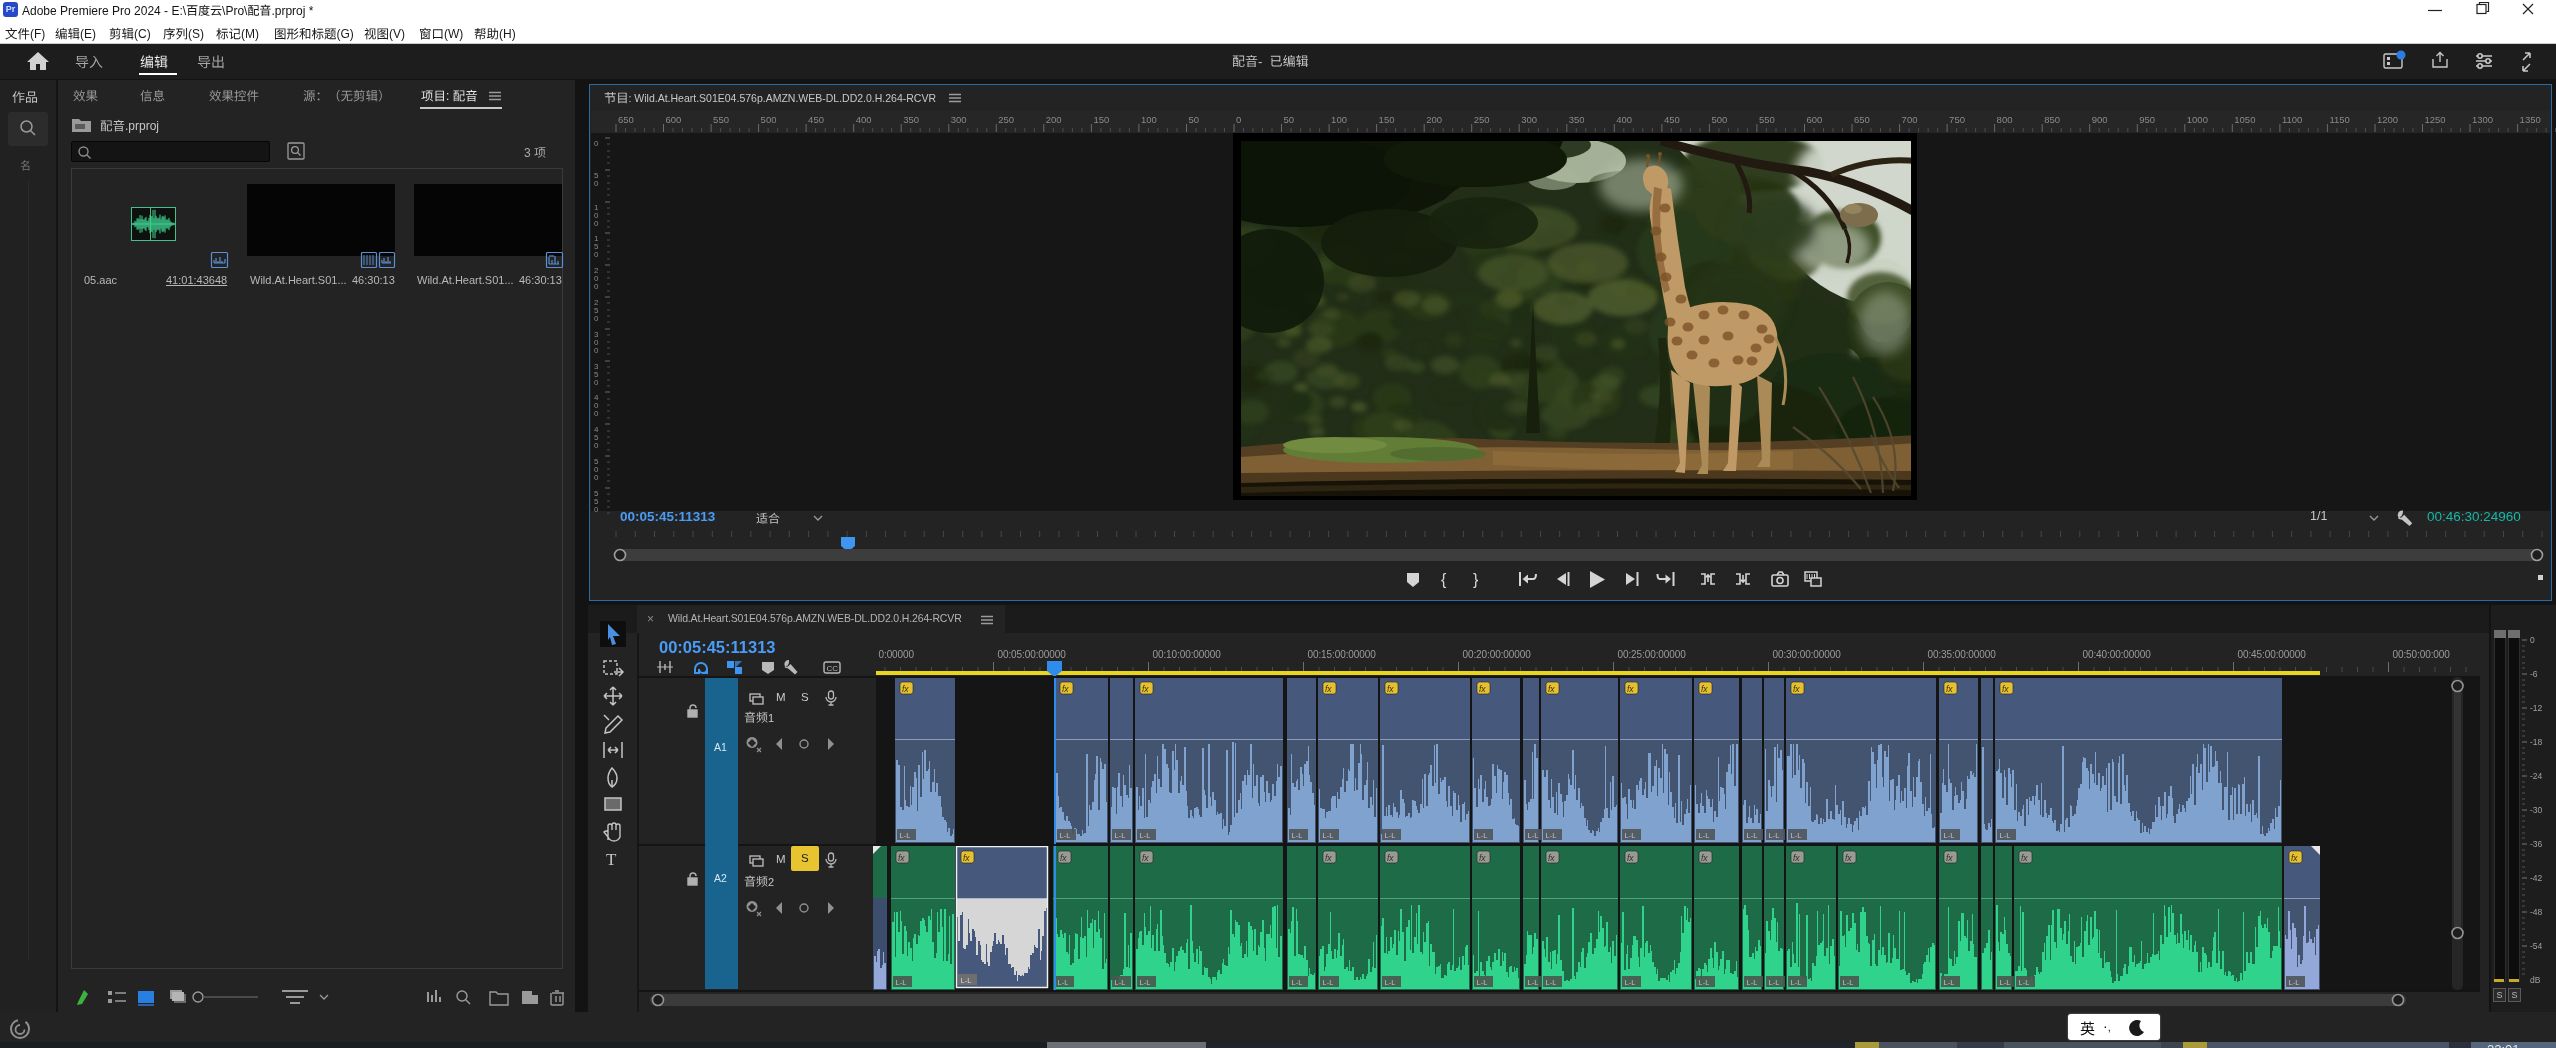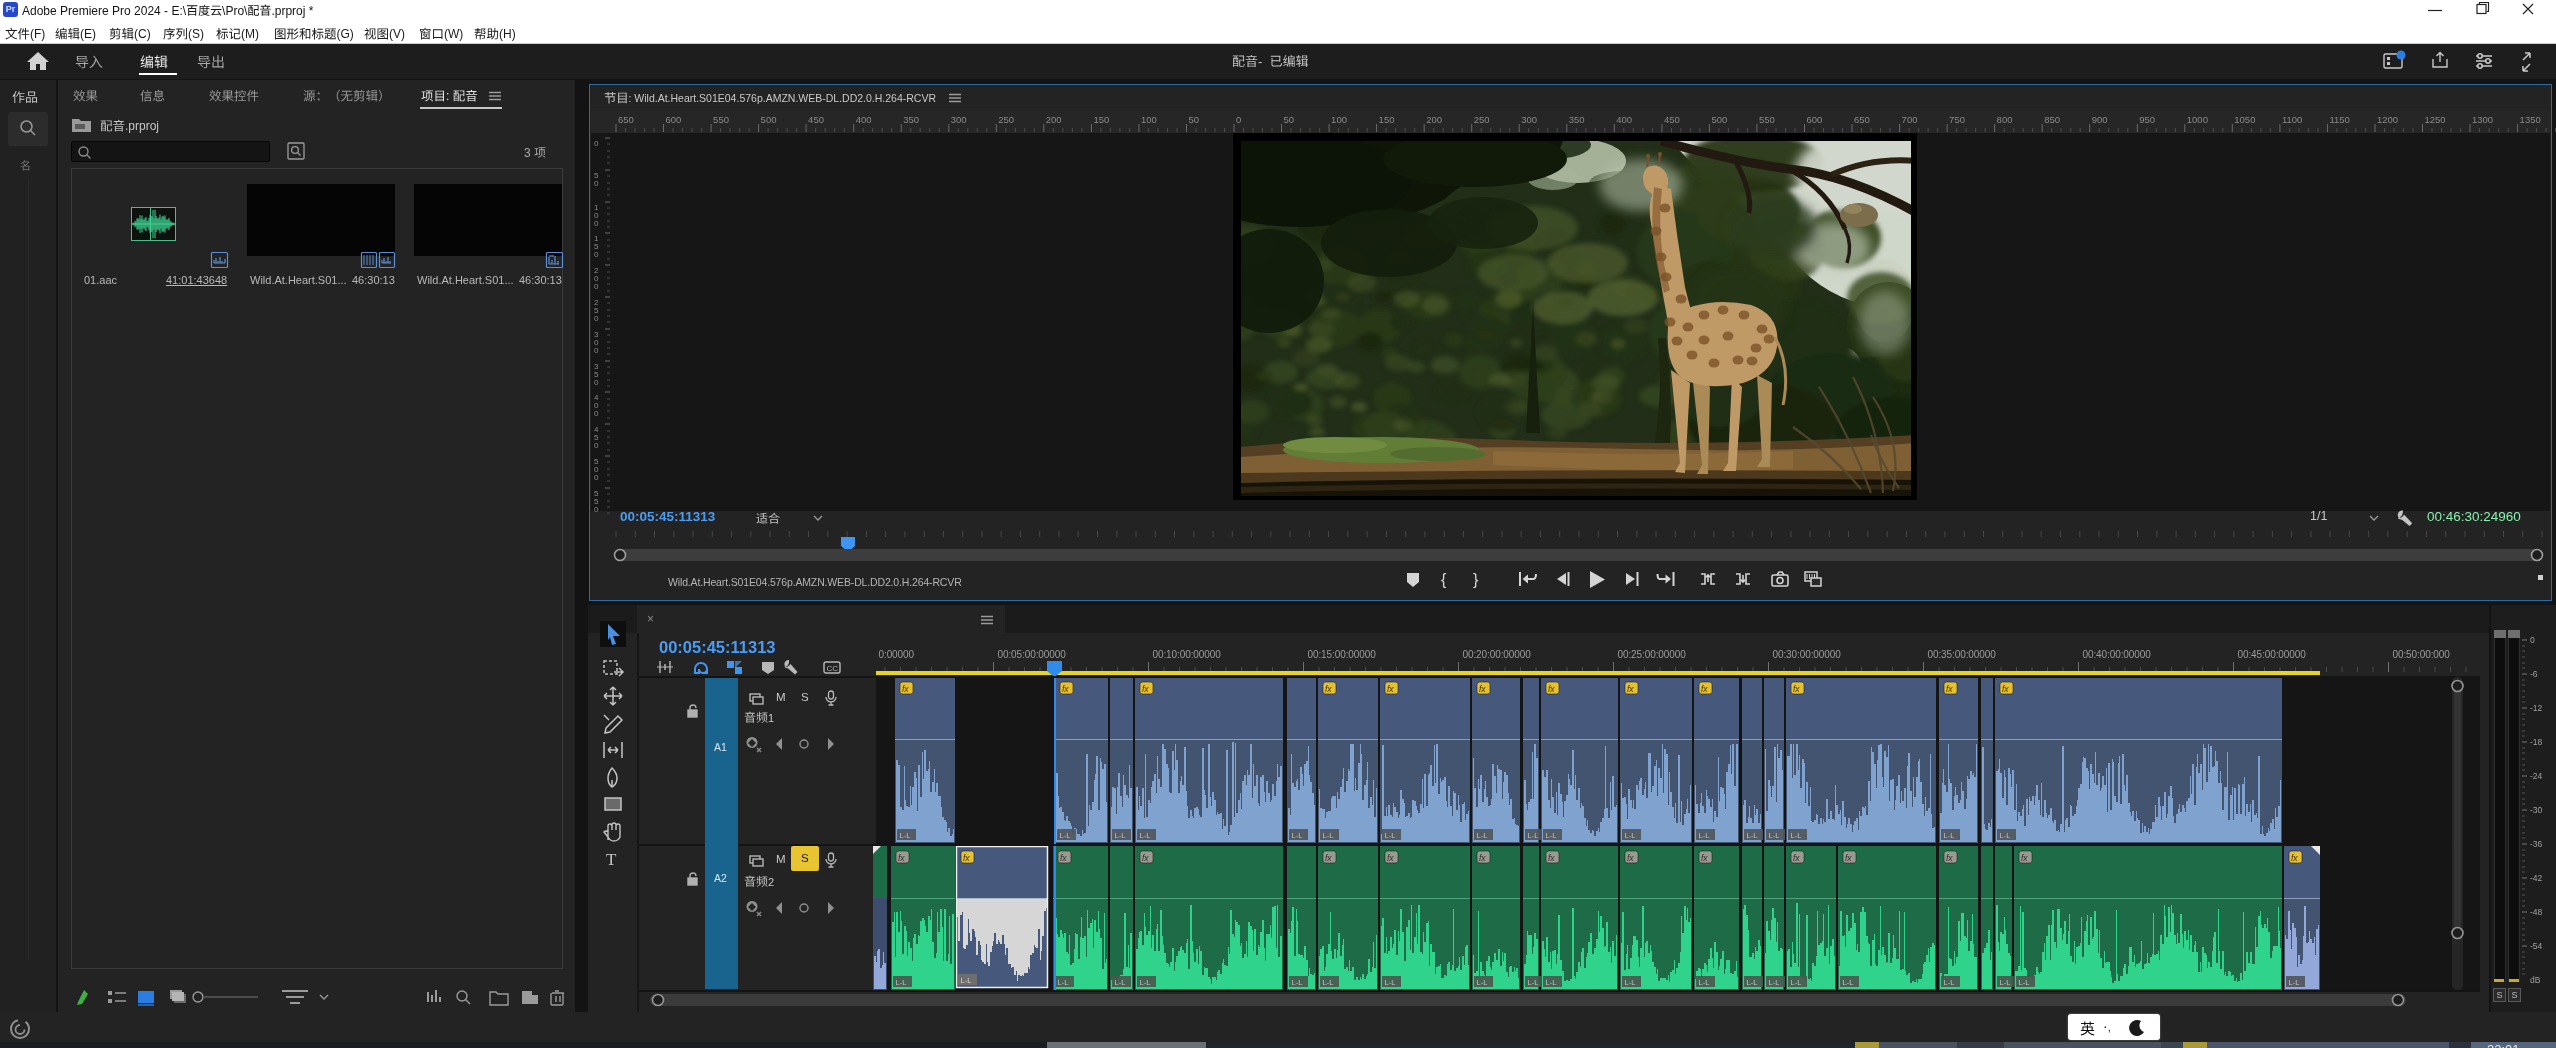--- a/index.html
+++ b/index.html
@@ -251,21 +251,21 @@
     <rect x="0.5" y="0.5" width="15" height="15" rx="1"></rect>
     <path d="M3 3 V13 M6 3 V13 M9 3 V13 M12 3 V13" opacity="0.8"></path>
     <rect x="18.5" y="0.5" width="15" height="15" rx="1"></rect>
     <path d="M21 11 V8 M23 11 V6 M25 11 V9 M27 11 V5 M29 11 V9 M21 11 H30"></path>
   </svg>
 <svg style="position:absolute;left:546px;top:252px" width="17" height="16" fill="none" stroke="#5a8fd4" stroke-width="1.2">
     <rect x="0.5" y="0.5" width="16" height="15" rx="1"></rect>
     <path d="M3 12 V5 M6 12 V8 M9 12 V4 M12 12 V9 M3 12 H13"></path>
     <path d="M3 4 H8"></path>
   </svg>
-<div style="position:absolute;left:84px;top:274px;font:11px 'Liberation Sans', sans-serif;color:#b8b8b8;white-space:nowrap;">01.aac</div>
+<div style="position:absolute;left:84px;top:274px;font:11px 'Liberation Sans', sans-serif;color:#b8b8b8;white-space:nowrap;">05.aac</div>
 <div style="position:absolute;left:166px;top:274px;font:11px 'Liberation Sans', sans-serif;color:#b8b8b8;white-space:nowrap;text-decoration:underline;">41:01:43648</div>
 <div style="position:absolute;left:250px;top:274px;font:11px 'Liberation Sans', sans-serif;color:#b8b8b8;white-space:nowrap;">Wild.At.Heart.S01...</div>
 <div style="position:absolute;left:352px;top:274px;font:11px 'Liberation Sans', sans-serif;color:#b8b8b8;white-space:nowrap;">46:30:13</div>
 <div style="position:absolute;left:417px;top:274px;font:11px 'Liberation Sans', sans-serif;color:#b8b8b8;white-space:nowrap;">Wild.At.Heart.S01...</div>
 <div style="position:absolute;left:519px;top:274px;font:11px 'Liberation Sans', sans-serif;color:#b8b8b8;white-space:nowrap;">46:30:13</div>
 <svg style="position:absolute;left:70px;top:986px" width="500" height="24" fill="none" stroke="#9a9a9a" stroke-width="1.4">
 <path d="M8 16 L14 4 L18 8 L12 18 L7 19 Z" fill="#3db13d" stroke="none"></path>
 <g>
       <rect x="38" y="5" width="4" height="4" fill="#9a9a9a" stroke="none"></rect>
       <rect x="38" y="13" width="4" height="4" fill="#9a9a9a" stroke="none"></rect>
@@ -937,21 +937,21 @@
     <path d="M2 2 L6 6 L10 2"></path>
   </svg>
 <div style="position:absolute;left:2310px;top:509px;font:12.5px 'Liberation Sans', sans-serif;color:#c8c8c8;white-space:nowrap;">1/1</div>
 <svg style="position:absolute;left:2368px;top:514px" width="12" height="8" fill="none" stroke="#9a9a9a" stroke-width="1.3">
     <path d="M2 2 L6 6 L10 2"></path>
   </svg>
 <svg style="position:absolute;left:2396px;top:508px" width="20" height="20" fill="#c4c4c4">
     <path d="M7 2.5 a4.5 4.5 0 0 0-4.5 7 l3-1.2 1.3-3 z M4.5 10.5 l9 7.5 2.7-2.7 -8-8.5 z"></path>
     <path d="M2.5 9.5 a4.5 4.5 0 0 0 6.5-0.5" stroke="#c4c4c4" stroke-width="1.7" fill="none"></path>
   </svg>
-<div style="position:absolute;left:2427px;top:509px;font:13.5px 'Liberation Sans', sans-serif;color:#86efac;white-space:nowrap;">00:46:30:24960</div>
+<div style="position:absolute;left:2427px;top:509px;font:13.5px 'Liberation Sans', sans-serif;color:#14b8a6;white-space:nowrap;">00:46:30:24960</div>
 <svg style="position:absolute;left:614px;top:529px" width="1928" height="10" stroke="#474747">
     <path d="M2.0 2 V8"></path>
     <path d="M21.3 2 V8"></path>
     <path d="M40.5 2 V8"></path>
     <path d="M59.8 2 V8"></path>
     <path d="M79.0 2 V8"></path>
     <path d="M98.3 2 V8"></path>
     <path d="M117.6 2 V8"></path>
     <path d="M136.8 2 V8"></path>
     <path d="M156.1 2 V8"></path>
@@ -1104,21 +1104,21 @@
       <rect x="2" y="4" width="12" height="9" fill="none" stroke="#d4d4d4" stroke-width="1.5"></rect>
       <path d="M4 6 v5 M6.5 6 v5 M9 6 v5 M11.5 6 v5" stroke="#d4d4d4"></path>
       <rect x="8" y="10" width="10" height="8" fill="#2a2a2a" stroke="#d4d4d4" stroke-width="1.5"></rect>
     </g>
   </svg>
 <div style="position:absolute;left:2538px;top:575px;width:5px;height:5px;background:#d0d0d0;"></div>
 <div style="position:absolute;left:588px;top:605px;width:1901px;height:407px;background:#232323"></div>
 <div style="position:absolute;left:588px;top:605px;width:1901px;height:28px;background:#1b1b1b"></div>
 <div style="position:absolute;left:637px;top:605px;width:368px;height:28px;background:#232323"></div>
 <div style="position:absolute;left:647px;top:612px;font:12px 'Liberation Sans';color:#8a8a8a">×</div>
-<div style="position:absolute;left:668px;top:576px;font:10.5px 'Liberation Sans';letter-spacing:-0.15px;color:#b4b4b4">Wild.At.Heart.S01E04.576p.AMZN.WEB-DL.DD2.0.H.264-RCVR</div>
+<div style="position:absolute;left:668px;top:612px;font:10.5px 'Liberation Sans';letter-spacing:-0.15px;color:#b4b4b4">Wild.At.Heart.S01E04.576p.AMZN.WEB-DL.DD2.0.H.264-RCVR</div>
 <svg style="position:absolute;left:980px;top:614px" width="14" height="12" stroke="#9b9b9b" stroke-width="1.3">
     <path d="M1 2.5 H13 M1 6 H13 M1 9.5 H13"></path>
   </svg>
 <div style="position:absolute;left:590px;top:633px;width:47px;height:379px;background:#232323"></div>
 <div style="position:absolute;left:637px;top:633px;width:2px;height:379px;background:#161616"></div>
 <svg style="position:absolute;left:596px;top:618px" width="36" height="250" fill="none" stroke="#c4c4c4" stroke-width="1.5">
 <rect x="4" y="3" width="26" height="26" fill="#0e0e0e" stroke="none"></rect>
 <path d="M12 6 L24 18 H17 L20 26 L16 27 L14 19 L12 22 Z" fill="#4a90e2" stroke="none"></path>
 <g transform="translate(0,38)">
       <rect x="8" y="5" width="13" height="13" stroke-dasharray="3 2"></rect>

